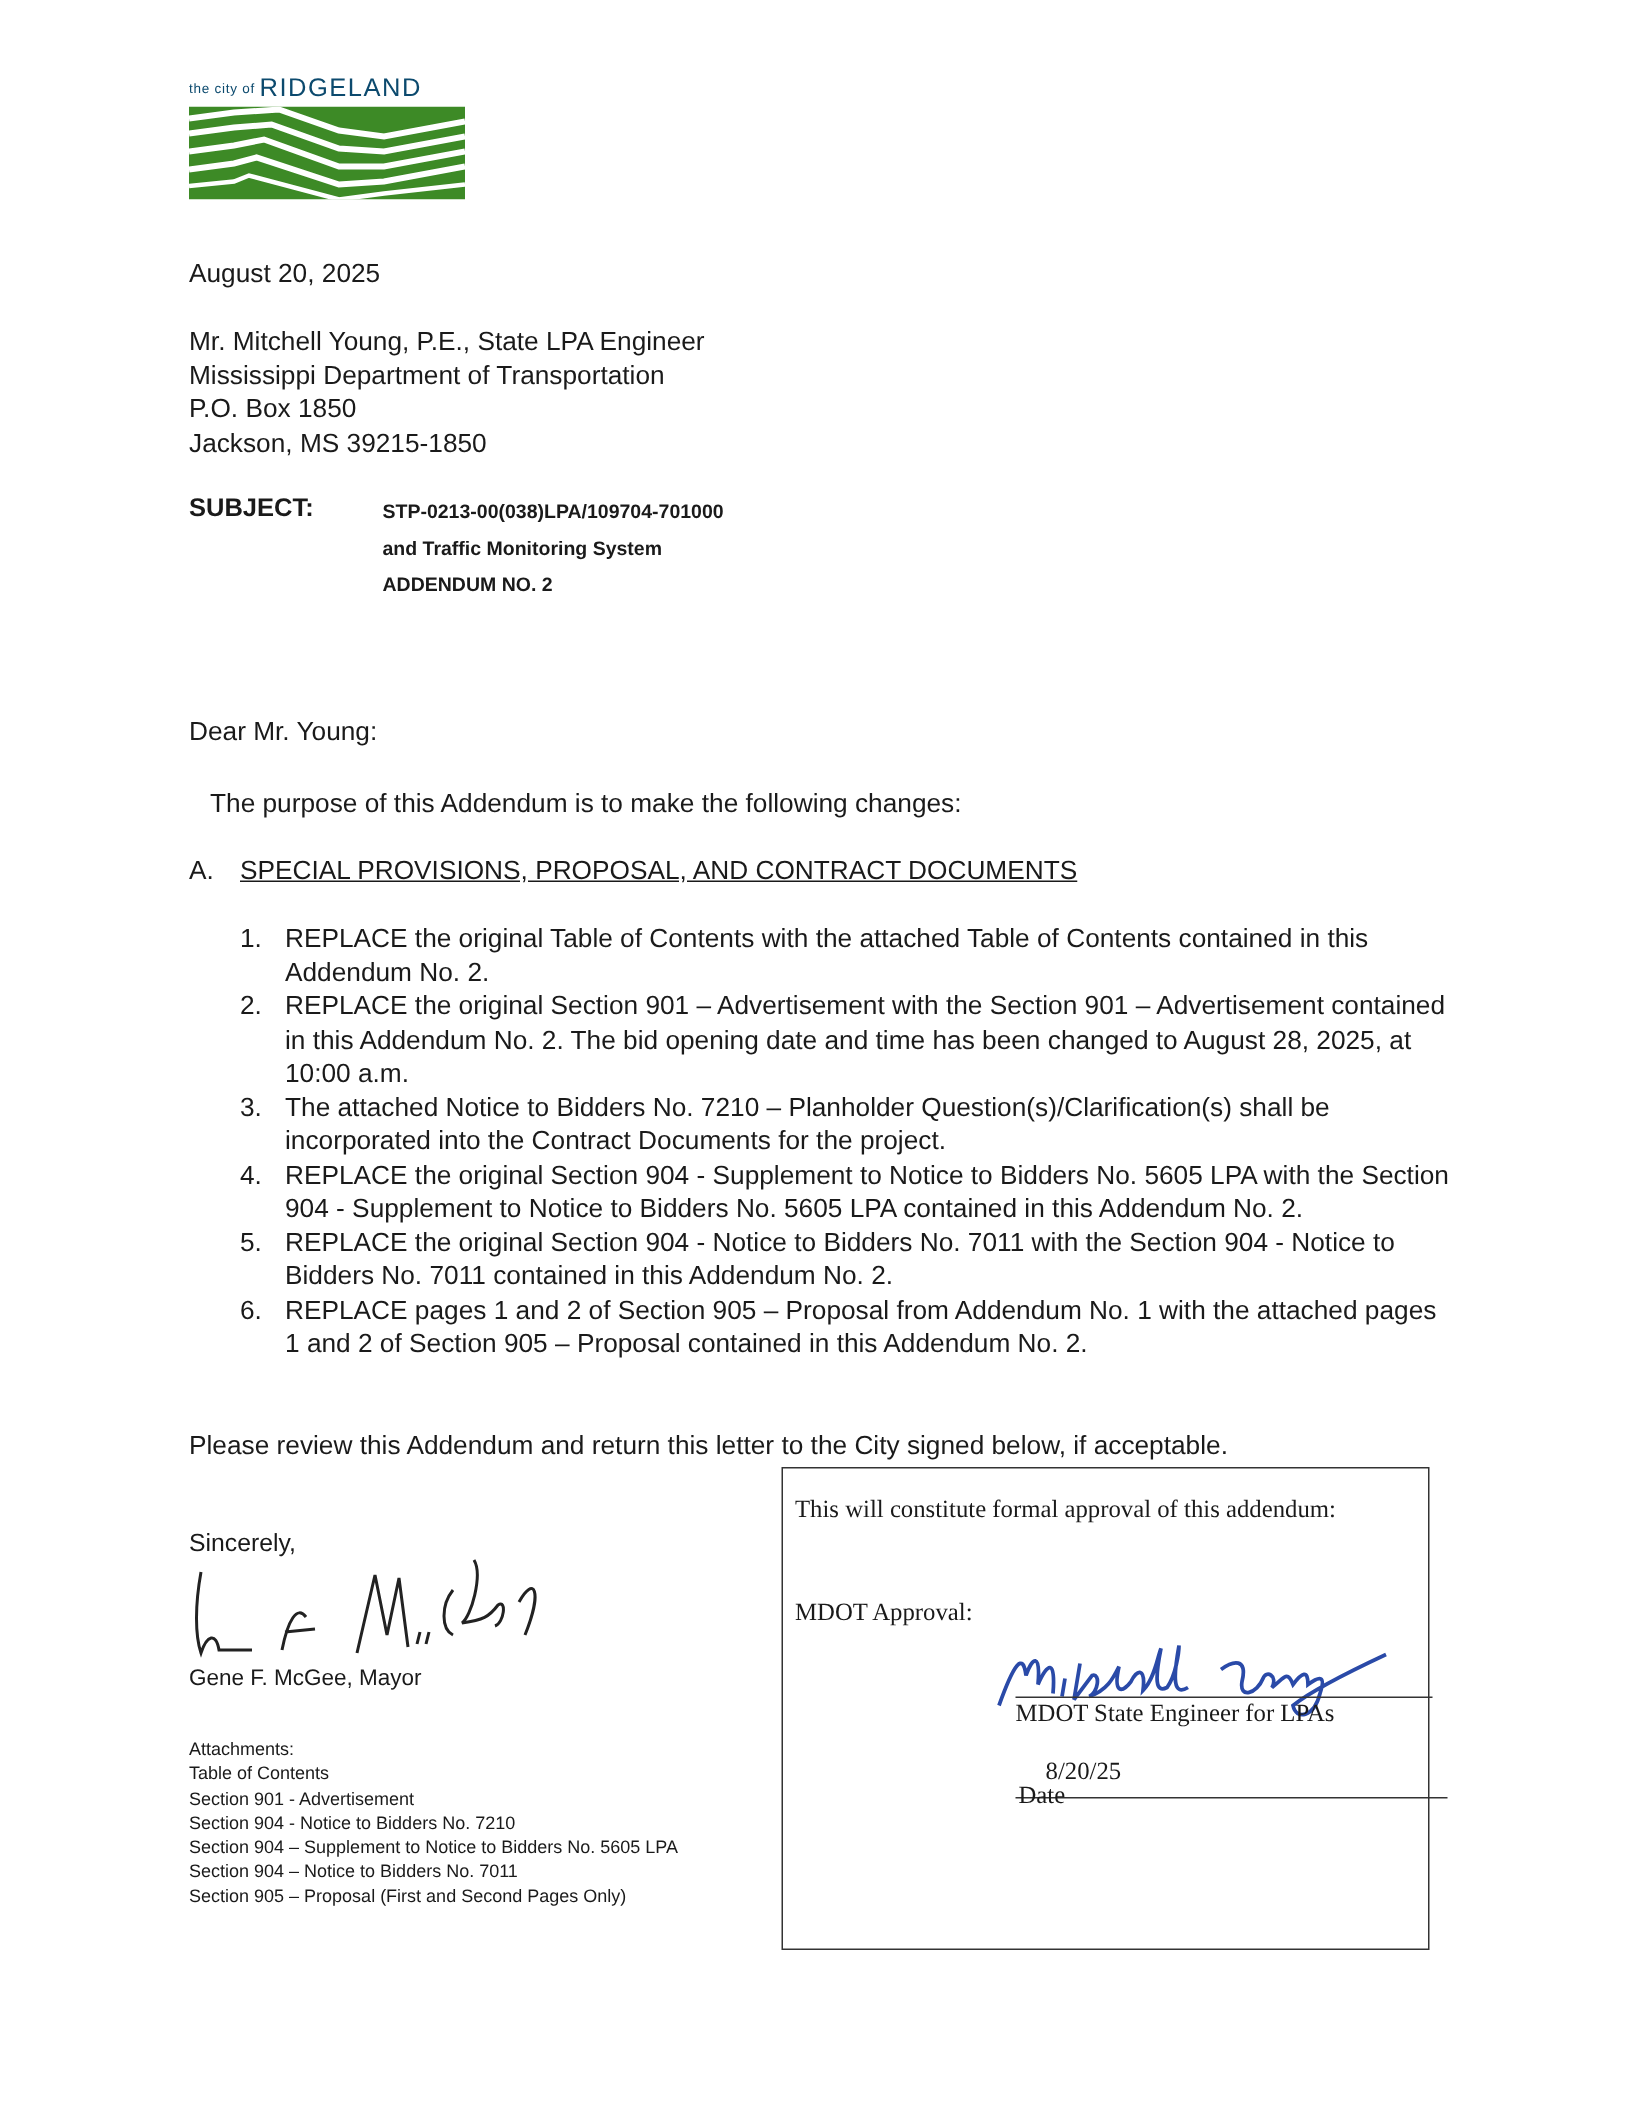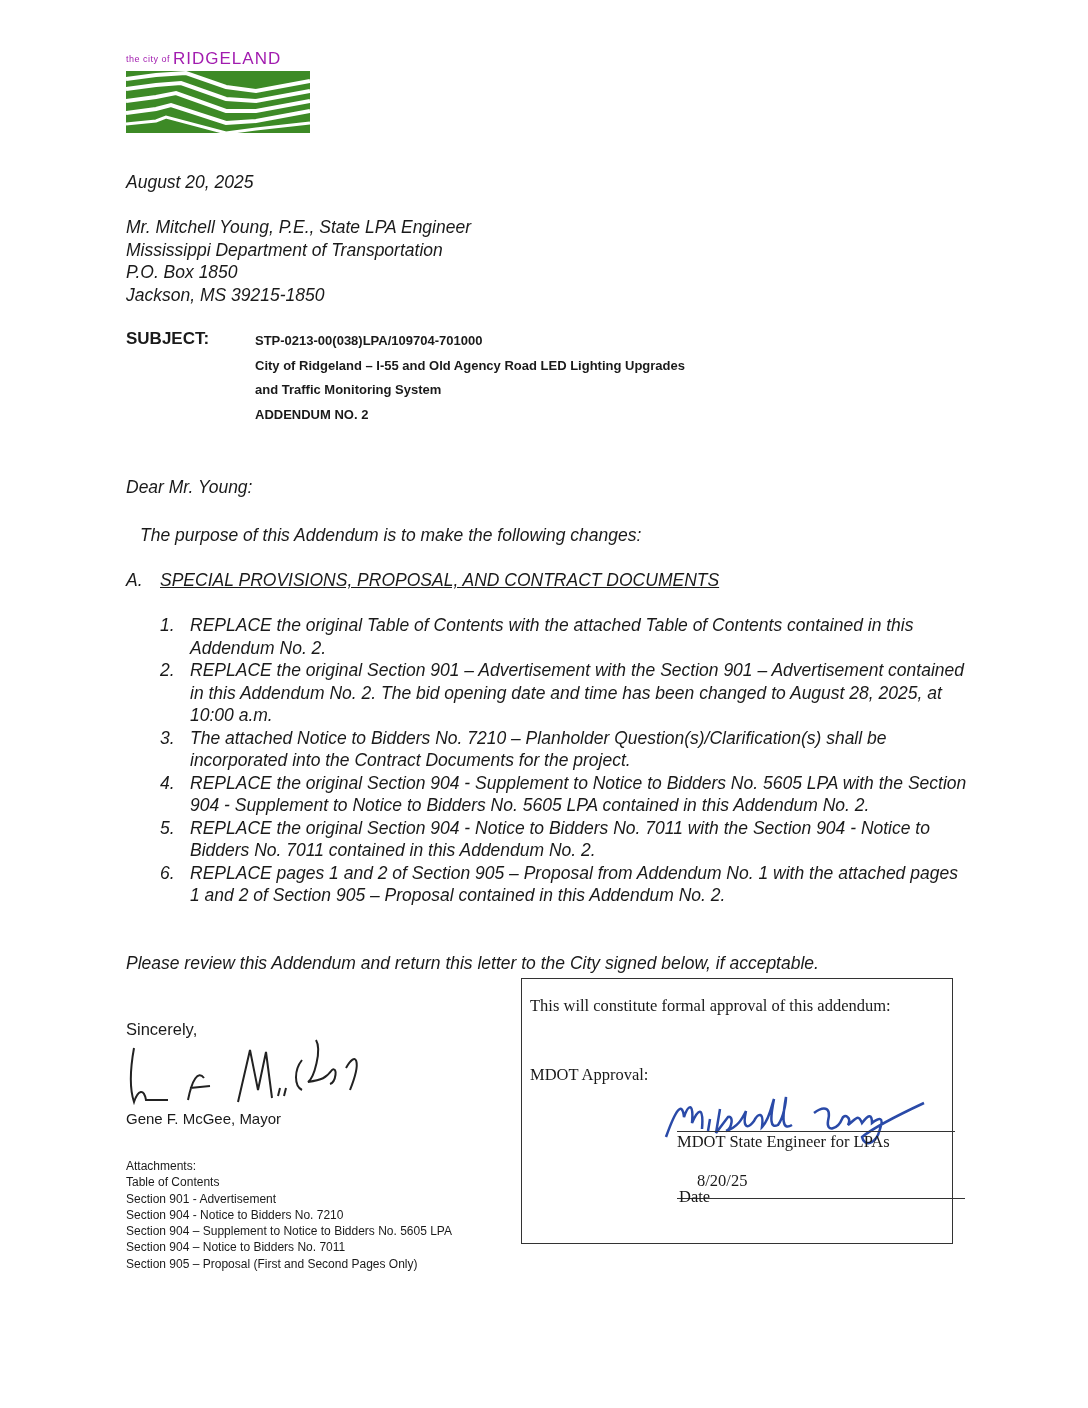--- a/index.html
+++ b/index.html
@@ -1,43 +1,43 @@
 <!DOCTYPE html>
 <html><head>
 <meta charset="utf-8">
 <style>
   html, body { margin:0; padding:0; background:#ffffff; }
   body { width:1088px; height:1408px; position:relative; overflow:hidden; color:#1a1a1a;
          font-family:"Liberation Sans", sans-serif; }
   .abs { position:absolute; }
-  .logo-text { left:126px; top:49px; font-size:17px; color:#a21caf; letter-spacing:1px; white-space:nowrap; }
+  .logo-text { left:126px; top:49px; font-size:17px; color:#0c4a6e; letter-spacing:1px; white-space:nowrap; }
   .logo-text .small { font-size:9px; letter-spacing:0.5px; margin-right:3px; vertical-align:2px; }
   .logo-graphic { left:126px; top:71px; width:184px; height:62px; }
-  .body-text { font-size:17.5px; line-height:22px;font-style:italic; }
+  .body-text { font-size:17.5px; line-height:22px; }
   .date { left:126px; top:171px; }
   .address { left:126px; top:216px; }
   .address div { line-height:22.5px; }
   .subject-label { left:126px; top:329px; font-weight:bold; font-size:17px; }
   .subject-lines { left:255px; top:329px; font-weight:bold; font-size:13px; }
   .subject-lines div { line-height:24.5px; }
   .salutation { left:126px; top:476px; }
   .purpose { left:140px; top:524px; }
   .section-head { left:126px; top:569px; white-space:nowrap; }
   .section-head .letter { display:inline-block; width:34px; }
   .section-head .title { text-decoration:underline; }
   .items { left:160px; top:614px; width:810px; }
   .item { display:flex; line-height:22.5px; }
   .item .num { width:30px; flex:none; }
   .item .txt { flex:1; }
   .please { left:126px; top:952px; white-space:nowrap; }
   .sincerely { left:126px; top:1020px; font-size:16.5px; }
   .sig1 { left:126px; top:1030px; width:280px; height:85px; }
   .mayor { left:126px; top:1110px; font-size:15px; }
   .attachments { left:126px; top:1158px; font-size:12px; line-height:16.3px; }
-  .approval-box { left:521px; top:978px; width:432px; height:266px; border:1.5px solid #333; box-sizing:border-box;
+  .approval-box { left:521px; top:978px; width:432px; height:322px; border:1.5px solid #333; box-sizing:border-box;
                   font-family:"Liberation Serif", serif; font-size:16.5px; }
   .approval-box .p1 { position:absolute; left:8px; top:17px; white-space:nowrap; }
   .approval-box .p2 { position:absolute; left:8px; top:86px; }
   .approval-box .sig2 { position:absolute; left:140px; top:110px; width:270px; height:60px; }
   .approval-box .line1 { position:absolute; left:155px; top:152px; width:278px; border-top:1px solid #333; }
   .approval-box .eng { position:absolute; left:155px; top:153px; white-space:nowrap; }
   .approval-box .dateval { position:absolute; left:175px; top:192px; }
   .approval-box .line2 { position:absolute; left:155px; top:219px; width:288px; border-top:1px solid #333; }
   .approval-box .datelbl { position:absolute; left:157px; top:208px; }
 </style>
@@ -61,21 +61,20 @@
 <div class="abs body-text address">
   <div>Mr. Mitchell Young, P.E., State LPA Engineer</div>
   <div>Mississippi Department of Transportation</div>
   <div>P.O. Box 1850</div>
   <div>Jackson, MS  39215-1850</div>
 </div>
 
 <div class="abs subject-label">SUBJECT:</div>
 <div class="abs subject-lines">
   <div>STP-0213-00(038)LPA/109704-701000</div>
-  <div>City of Ridgeland – I-55 and Old Agency Road LED Lighting Upgrades</div>
   <div>and Traffic Monitoring System</div>
   <div>ADDENDUM NO. 2</div>
 </div>
 
 <div class="abs body-text salutation">Dear Mr. Young:</div>
 <div class="abs body-text purpose">The purpose of this Addendum is to make the following changes:</div>
 
 <div class="abs body-text section-head">
   <span class="letter">A.</span><span class="title">SPECIAL PROVISIONS, PROPOSAL, AND CONTRACT DOCUMENTS</span>
 </div>

